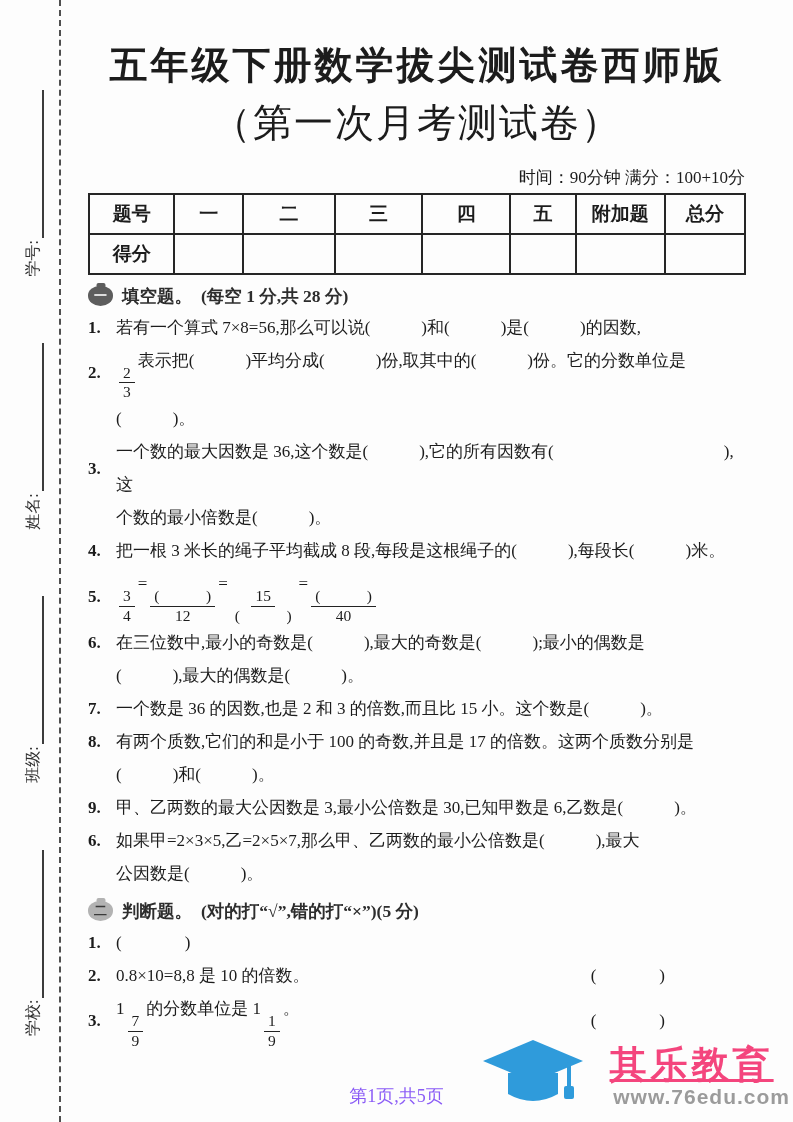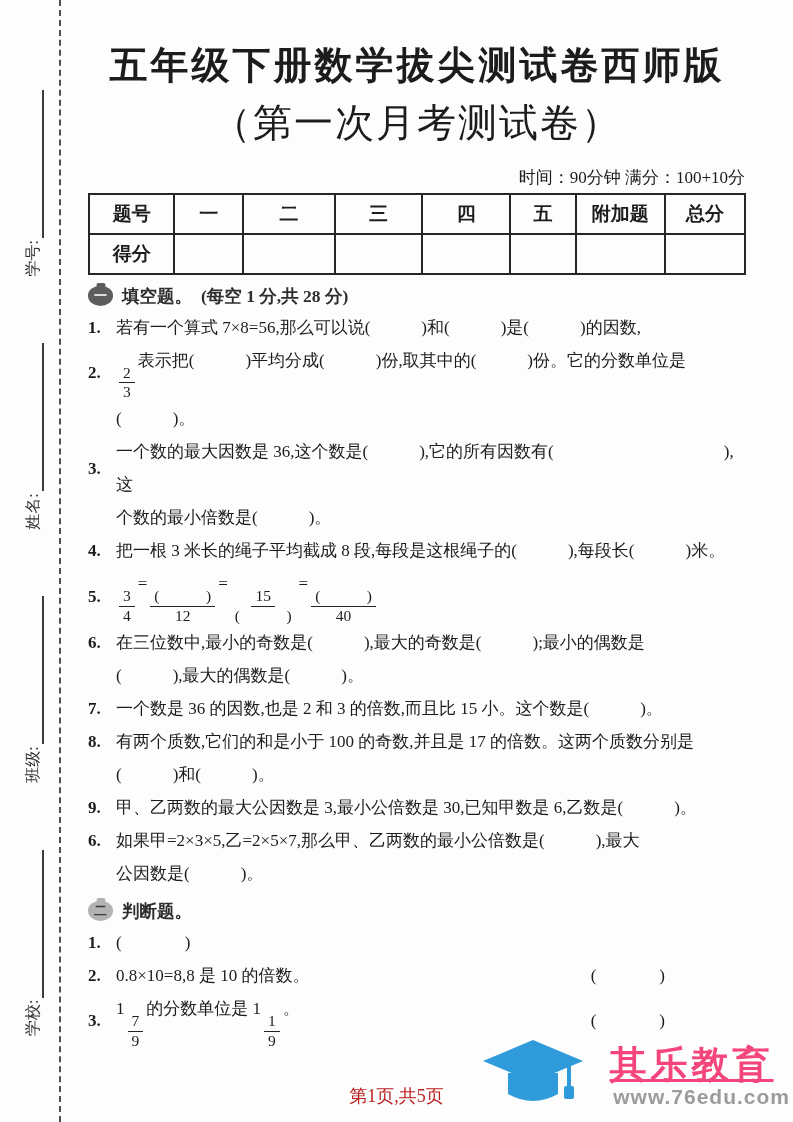--- a/index.html
+++ b/index.html
@@ -40,21 +40,21 @@
   .q-line{display:flex;align-items:center;line-height:33px;min-height:33px;}
   .q-num{flex:none;width:28px;font-weight:bold;}
   .q-line.cont .q-body{padding-left:28px;}
   .q-body{flex:1;}
   .q-tail{flex:none;margin-right:78px;letter-spacing:3px;}
   .frac{display:inline-flex;flex-direction:column;align-items:center;vertical-align:-0.8em;
         line-height:1.2;font-size:15.5px;margin:0 3px;text-align:center;}
   .frac .fn{border-bottom:1.6px solid #222;padding:0 4px;}
   .frac .fd{padding:0 4px;}
   
-  .footer{position:absolute;left:0;right:0;bottom:14px;text-align:center;font-size:18px;color:#b91c1c;}
+  .footer{position:absolute;left:0;right:0;bottom:14px;text-align:center;font-size:18px;color:#8b5cf6;}
   .logo{position:absolute;right:3px;bottom:6px;display:flex;align-items:center;gap:8px;}
   .logo-texts{display:flex;flex-direction:column;align-items:center;}
   .brand{font-family:"Liberation Sans",sans-serif;font-weight:bold;font-size:37px;letter-spacing:4px;line-height:1.05;text-decoration:underline;}
   .site{font-family:"Liberation Sans",sans-serif;font-weight:bold;font-size:21px;letter-spacing:1px;line-height:1.1;}
 </style>
 </head>
 <body>
 
 <div class="page">
 
@@ -200,20 +200,21 @@
             <span class="q-body"><span>公因数是(　　　)。</span></span>
           </div>
         </div>
         <div class="section">
           <div class="sec-head">
             <span class="badge" style="background: rgb(179, 179, 179); color: rgb(58, 58, 58);">
               <span class="knot"></span>
               <span>二</span>
             </span>
             <span>判断题。</span>
+            <span>(对的打“√”,错的打“×”)(5 分)</span>
           </div>
           <div class="q-line">
             <span class="q-num">1.</span>
             <span class="q-tail">(　　　)</span>
           </div>
           <div class="q-line">
             <span class="q-num">2.</span>
             <span class="q-body"><span>0.8×10=8,8 是 10 的倍数。</span></span>
             <span class="q-tail">(　　　)</span>
           </div>

